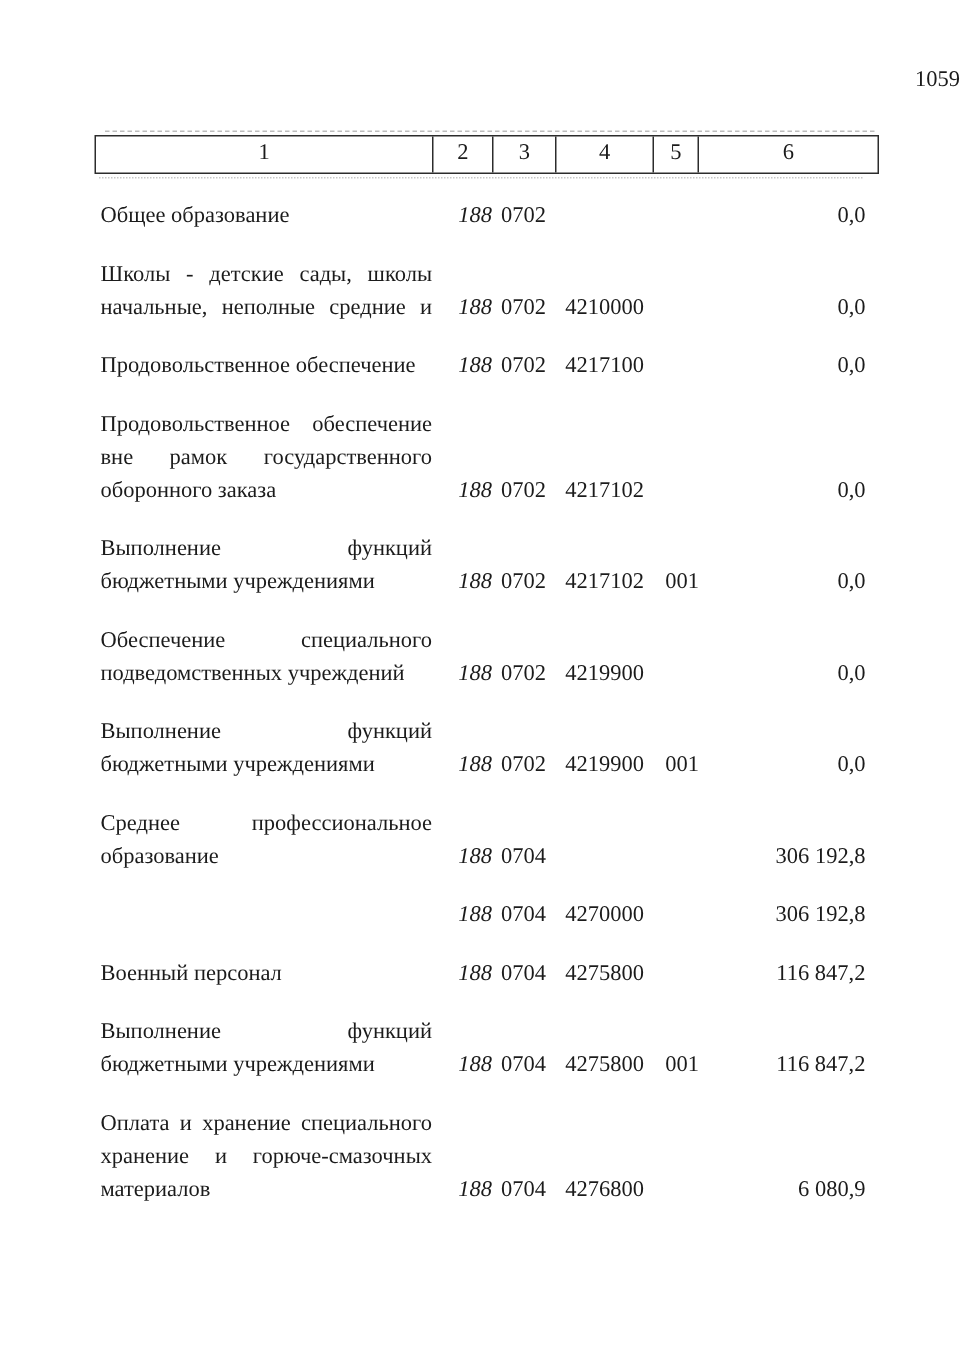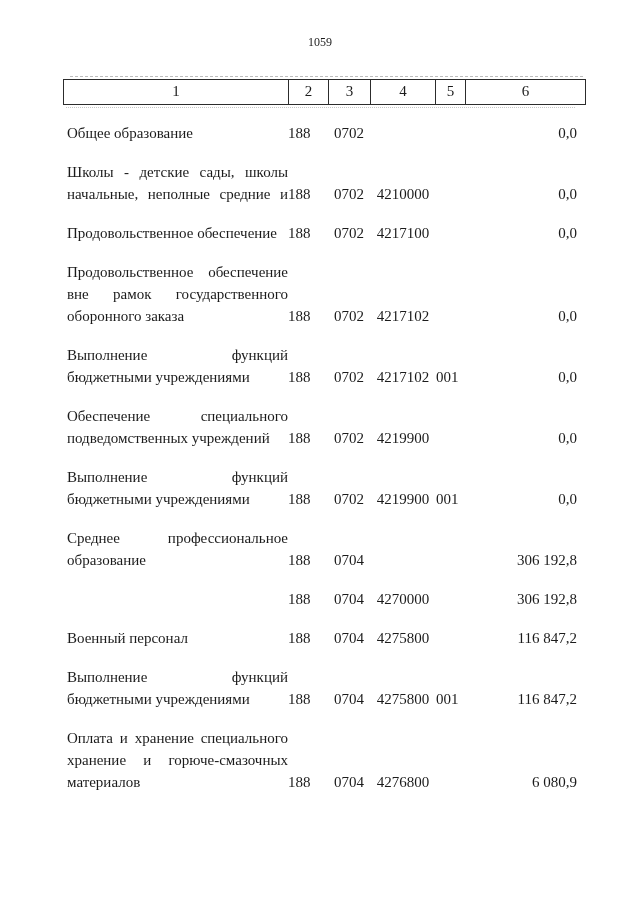--- a/index.html
+++ b/index.html
@@ -6,23 +6,23 @@
   .page {
     position: relative;
     width: 640px;
     height: 905px;
     background: #ffffff;
     color: #1b1b1b;
     font-family: "Liberation Serif", "DejaVu Serif", serif;
     overflow: hidden;
   }
   .page-number {
-    padding-top: 32px;
-    text-align: center;
-    font-size: 12px;
+    padding-top: 43px;
+    text-align: right;
+    font-size: 15px;
     line-height: 21px;
   }
   .header-table {
     position: relative;
     display: flex;
     box-sizing: border-box;
     width: 523px;
     height: 26px;
     margin: 26px 0 0 63px;
     border: 1px solid #2c2c2c;
@@ -61,24 +61,24 @@
     box-sizing: border-box;
     font-size: 15px;
     line-height: 22px;
     white-space: nowrap;
   }
   .name { width: 221px; white-space: normal; }
   
   .jline { height: 22px; overflow: hidden; text-align: justify; }
   .jline::after { content: ""; display: inline-block; width: 100%; }
   .lline { height: 22px; }
-  .c2 { width: 40px;  text-align: left; }
+  .c2 { width: 40px;  text-align: right; font-style: italic; }
   .c3 { width: 42px;  text-align: center; }
   .c4 { width: 66px;  text-align: center; }
-  .c5 { width: 30px;  text-align: left; }
+  .c5 { width: 30px;  text-align: right; }
   .c6 { width: 111px; text-align: right; }
 </style>
 </head>
 <body>
 
 <div class="page">
 
   <div class="page-number">1059</div>
 
   <div class="header-table">

